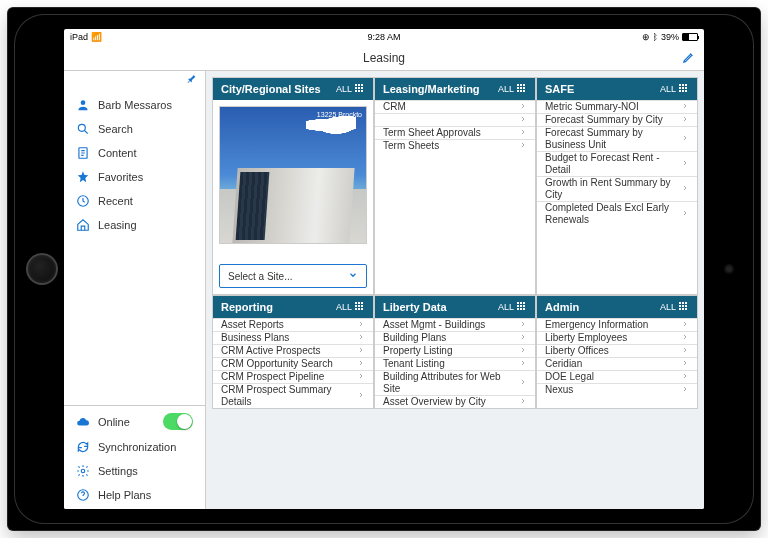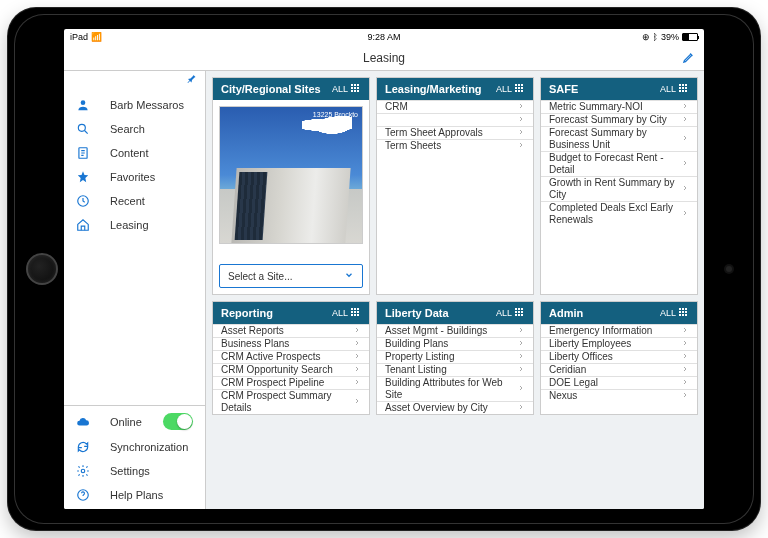--- a/index.html
+++ b/index.html
@@ -1,18 +1,18 @@
 <!DOCTYPE html>
 <html><head>
 <meta charset="utf-8">
 <style>
 * { box-sizing: border-box; margin: 0; padding: 0; }
 body { background: #fff; font-family: -apple-system, "Helvetica Neue", Arial, sans-serif; width: 768px; height: 538px; overflow: hidden; display: flex; align-items: center; justify-content: center; }
 
-.ipad-frame { width: 752px; height: 522px; background: #000; border-radius: 28px; display: flex; align-items: center; justify-content: center; position: relative; box-shadow: 0 0 0 1px #222, 0 8px 20px rgba(0,0,0,.25); }
+.ipad-frame { width: 752px; height: 522px; background: #000; border-radius: 5px; display: flex; align-items: center; justify-content: center; position: relative; box-shadow: 0 0 0 1px #222, 0 8px 20px rgba(0,0,0,.25); }
 .ipad-frame::after { content:""; position:absolute; inset:6px; border-radius:30px; box-shadow: inset 0 0 0 1px #333; pointer-events:none;}
 .home-btn { position: absolute; left: 18px; top: 50%; transform: translateY(-50%); width: 32px; height: 32px; border: 2px solid #444; border-radius: 50%; background: radial-gradient(circle at 40% 40%, #222, #0a0a0a); box-shadow: inset 0 0 4px rgba(255,255,255,.1);}
 .camera { position: absolute; right: 28px; top: 50%; transform: translateY(-50%); width: 6px; height: 6px; background: #222; border-radius: 50%; box-shadow: 0 0 0 2px #111;}
 .screen { width: 640px; height: 480px; background: #fff; border-radius: 2px; overflow: hidden; display: flex; flex-direction: column; font-size: 11px; color: #333; }
 
 .status-bar { height: 16px; display: flex; align-items: center; padding: 0 6px; font-size: 9px; color: #000; position: relative; }
 .status-left { display: flex; align-items: center; gap: 3px; }
 .status-center { position: absolute; left: 50%; transform: translateX(-50%); }
 .status-right { margin-left: auto; display: flex; align-items: center; gap: 3px; }
 .wifi-icon::before { content: "\1F4F6"; font-size: 9px; }
@@ -23,31 +23,31 @@
 .title-bar { height: 26px; border-bottom: 1px solid #ccc; display: flex; align-items: center; justify-content: center; position: relative; font-size: 12px; }
 .title-bar .edit-icon { position: absolute; right: 8px; top: 5px; color: #1976d2; }
 .pencil svg { width: 14px; height: 14px; }
 
 .app-body { flex: 1; display: flex; overflow: hidden; }
 
 .sidebar { width: 142px; border-right: 1px solid #ccc; background: #fff; display: flex; flex-direction: column; }
 .pin-row { height: 20px; display: flex; justify-content: flex-end; padding: 2px 8px 0; border-bottom: 1px solid transparent; }
 .pin-row svg { width: 12px; height: 12px; color: #1976d2; }
 .nav-list { padding: 2px 0; }
-.nav-item { display: flex; align-items: center; gap: 20px; padding: 5px 12px; font-size: 11px; color: #333; cursor: pointer; }
+.nav-item { display: flex; align-items: center; gap: 8px; padding: 5px 12px; font-size: 11px; color: #333; cursor: pointer; }
 .nav-icon { width: 14px; height: 14px; color: #1976d2; display: inline-flex; align-items:center; justify-content:center; }
 .nav-icon svg { width: 14px; height: 14px; }
 
 .spacer { flex: 1; }
 .bottom-nav { border-top: 1px solid #ccc; }
 .bottom-nav .nav-item { position: relative; }
 .toggle { margin-left: auto; width: 30px; height: 17px; background: #4cd964; border-radius: 9px; position: relative; }
 .toggle::after { content:""; position:absolute; right:1px; top:1px; width:15px; height:15px; background:#fff; border-radius:50%; box-shadow: 0 1px 2px rgba(0,0,0,.3);}
 
-.main { flex: 1; background: #eef1f3; padding: 6px; display: grid; grid-template-columns: repeat(3, 1fr); grid-template-rows: min-content min-content; gap: 6px; overflow: auto; }
+.main { flex: 1; background: #eef1f3; padding: 6px; display: grid; grid-template-columns: repeat(3, 1fr); grid-template-rows: min-content min-content; overflow: auto; }
 
 .tile { background: #fff; border: 1px solid #ccc; display: flex; flex-direction: column; }
 .tile-header { background: #14607f; color: #fff; display: flex; align-items: center; padding: 5px 8px; font-size: 11px; font-weight: bold; }
 .tile-header .all { margin-left: auto; font-weight: normal; font-size: 9px; display:flex; align-items:center; gap:3px;}
 .grid-dots { width: 10px; height: 10px; display: inline-grid; grid-template-columns: repeat(3,2px); grid-template-rows: repeat(3,2px); gap: 1px;}
 .grid-dots i{ background:#fff; }
 
 .row-item { display: flex; align-items: center; padding: 0 8px; border-top: 1px solid #e0e0e0; font-size: 10px; color: #333; cursor: pointer; line-height:1.2;}
 .row-item:first-of-type { border-top: none; }
 .row-item .chev { margin-left: auto; color: #aaa; }

